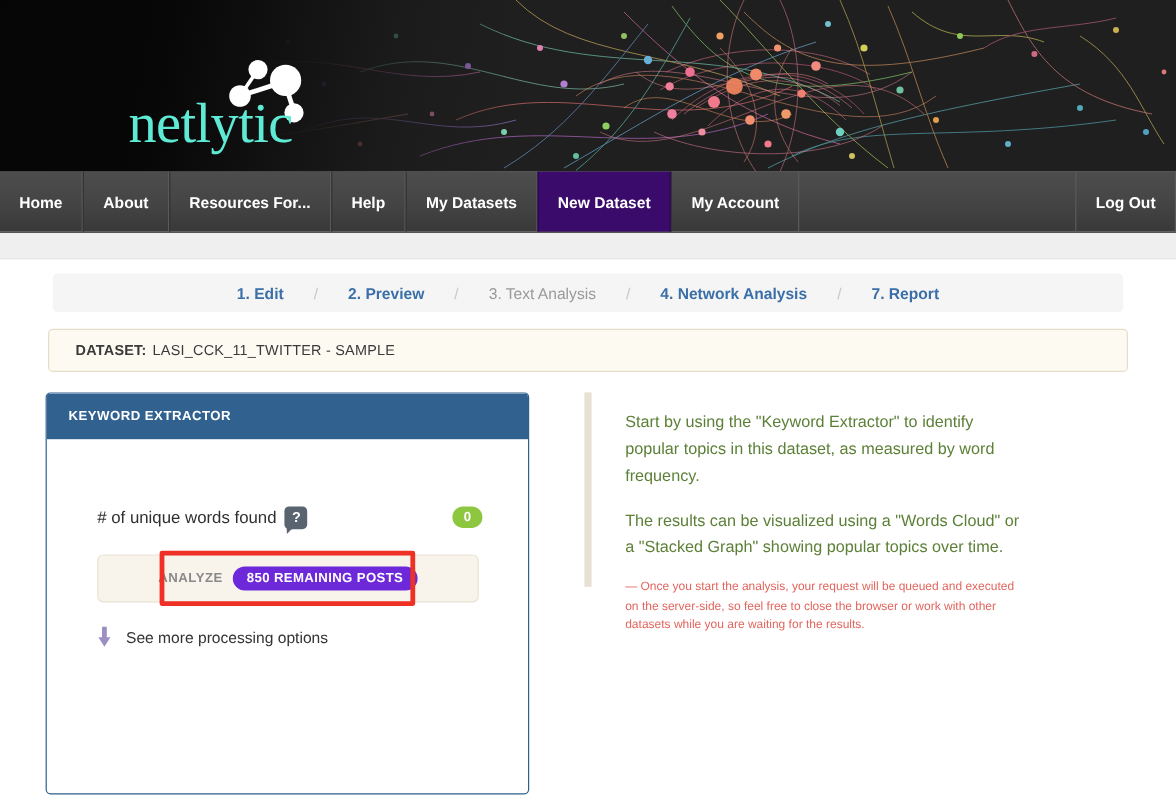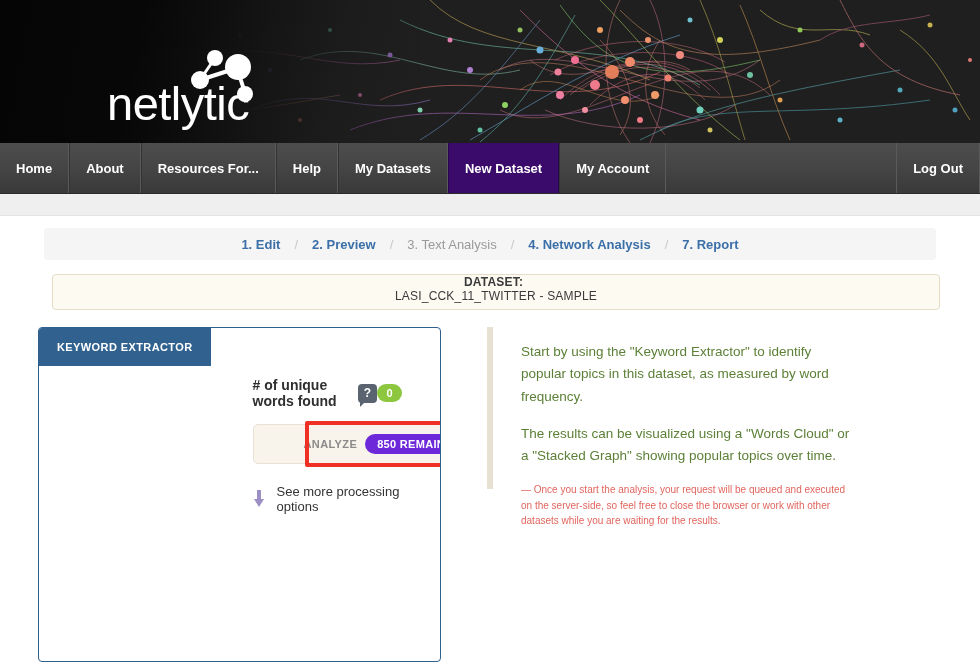--- a/index.html
+++ b/index.html
@@ -27,24 +27,24 @@
     background: linear-gradient(100deg,
       #050505 0%, #070707 32%, #0d0d0d 46%,
       rgba(20,20,20,0.92) 62%, rgba(26,26,26,0.55) 80%, rgba(26,26,26,0) 100%);
     pointer-events: none;
   }
   .logo {
     position: absolute; left: 107px; top: 53px;
     width: 180px; height: 80px;
   }
   .logo-word {
-    font-family: Liberation Sans, sans-serif;
+    font-family: Liberation Serif, serif;
     font-size: 47px;
     font-weight: 300;
-    color: #ffffff;
+    color: #5eead4;
     letter-spacing: -0.5px;
     line-height: 1;
     position: absolute;
     left: 0; top: 27px;
   }
   .logo-nodes { position: absolute; left: 68px; top: -5px; }
 
   
   .navbar {
     position: relative;
@@ -91,21 +91,21 @@
   }
 
   .steps {
     margin: 12px 44px 0 44px;
     height: 32px;
     background: #f5f5f5;
     border-radius: 4px;
     display: flex;
     align-items: center;
     justify-content: center;
-    gap: 2px;
+    gap: 13px;
   }
   .step {
     font-size: 13px;
     font-weight: bold;
     color: #3b6fa8;
     text-decoration: none;
     cursor: pointer;
     padding: 0 2px;
   }
   .step.disabled {
@@ -113,51 +113,50 @@
     font-weight: normal;
     cursor: default;
   }
   .step-sep {
     color: #c8c8c8;
     font-size: 13px;
     padding: 0 10px;
   }
 
   .dataset-bar {
-    margin: 14px 40px 0 52px;
+    margin: 14px 40px 0 40px;
     height: 36px;
     background: #fdfaf2;
     border: 1px solid #e6ddc9;
     border-radius: 4px;
     display: flex;
     align-items: center;
     padding: 0 22px;
     font-size: 12px;
     color: #3a3a3a;
-    flex-direction: column;
   }
   .dataset-label { font-weight: bold; margin-right: 5px; letter-spacing: 0.2px; }
   .dataset-value { letter-spacing: 0.2px; }
 
   
   .main {
     display: flex;
     margin: 17px 0 0 0;
     padding: 0 0 0 38px;
   }
 
   
   .panel {
     width: 403px;
     height: 335px;
     border: 1px solid #2f5f8c;
     border-radius: 4px;
     background: #ffffff;
     display: flex;
-    flex-direction: row;
+    flex-direction: column;
     overflow: hidden;
   }
   .panel-head {
     height: 38px;
     background: #31628f;
     display: flex; align-items: center;
     padding: 0 18px;
     color: #ffffff;
     font-size: 11px;
     font-weight: bold;
@@ -171,21 +170,20 @@
 
   .row-words {
     display: flex;
     align-items: center;
     height: 26px;
     margin-top: 26px;
   }
   .row-label {
     font-size: 14px;
     color: #2f2f2f;
-    font-weight: bold;
   }
   .help-icon {
     position: relative;
     margin-left: 7px;
     width: 19px; height: 19px;
     background: #5a6470;
     border-radius: 4px;
     display: inline-flex;
     align-items: center; justify-content: center;
     color: #ffffff;

